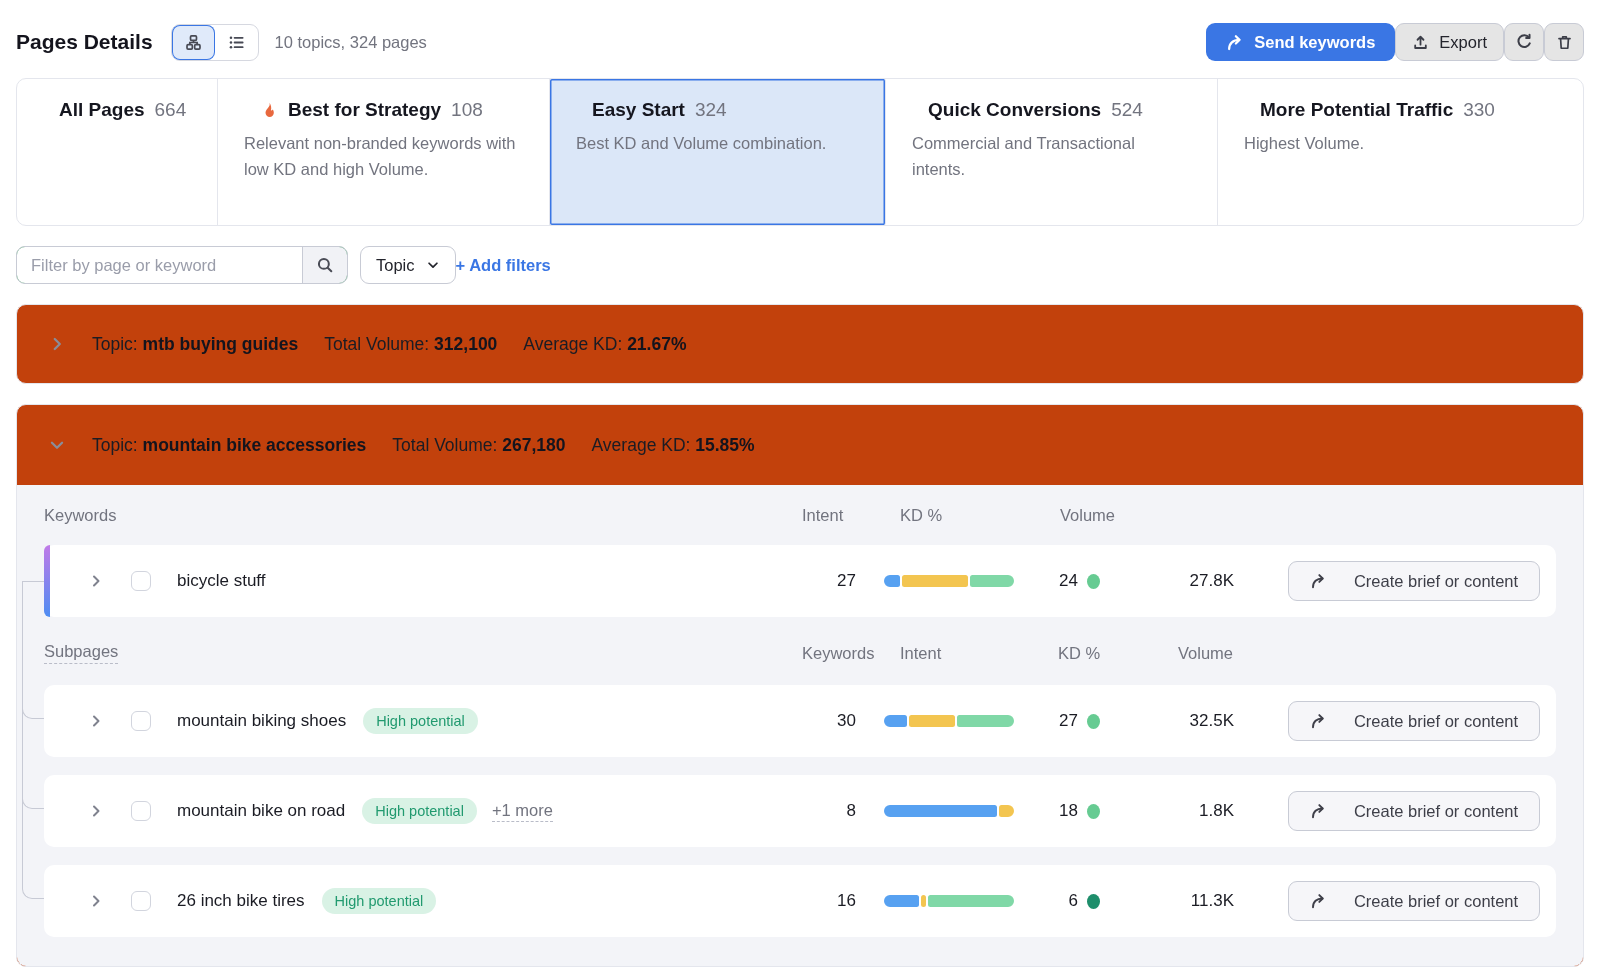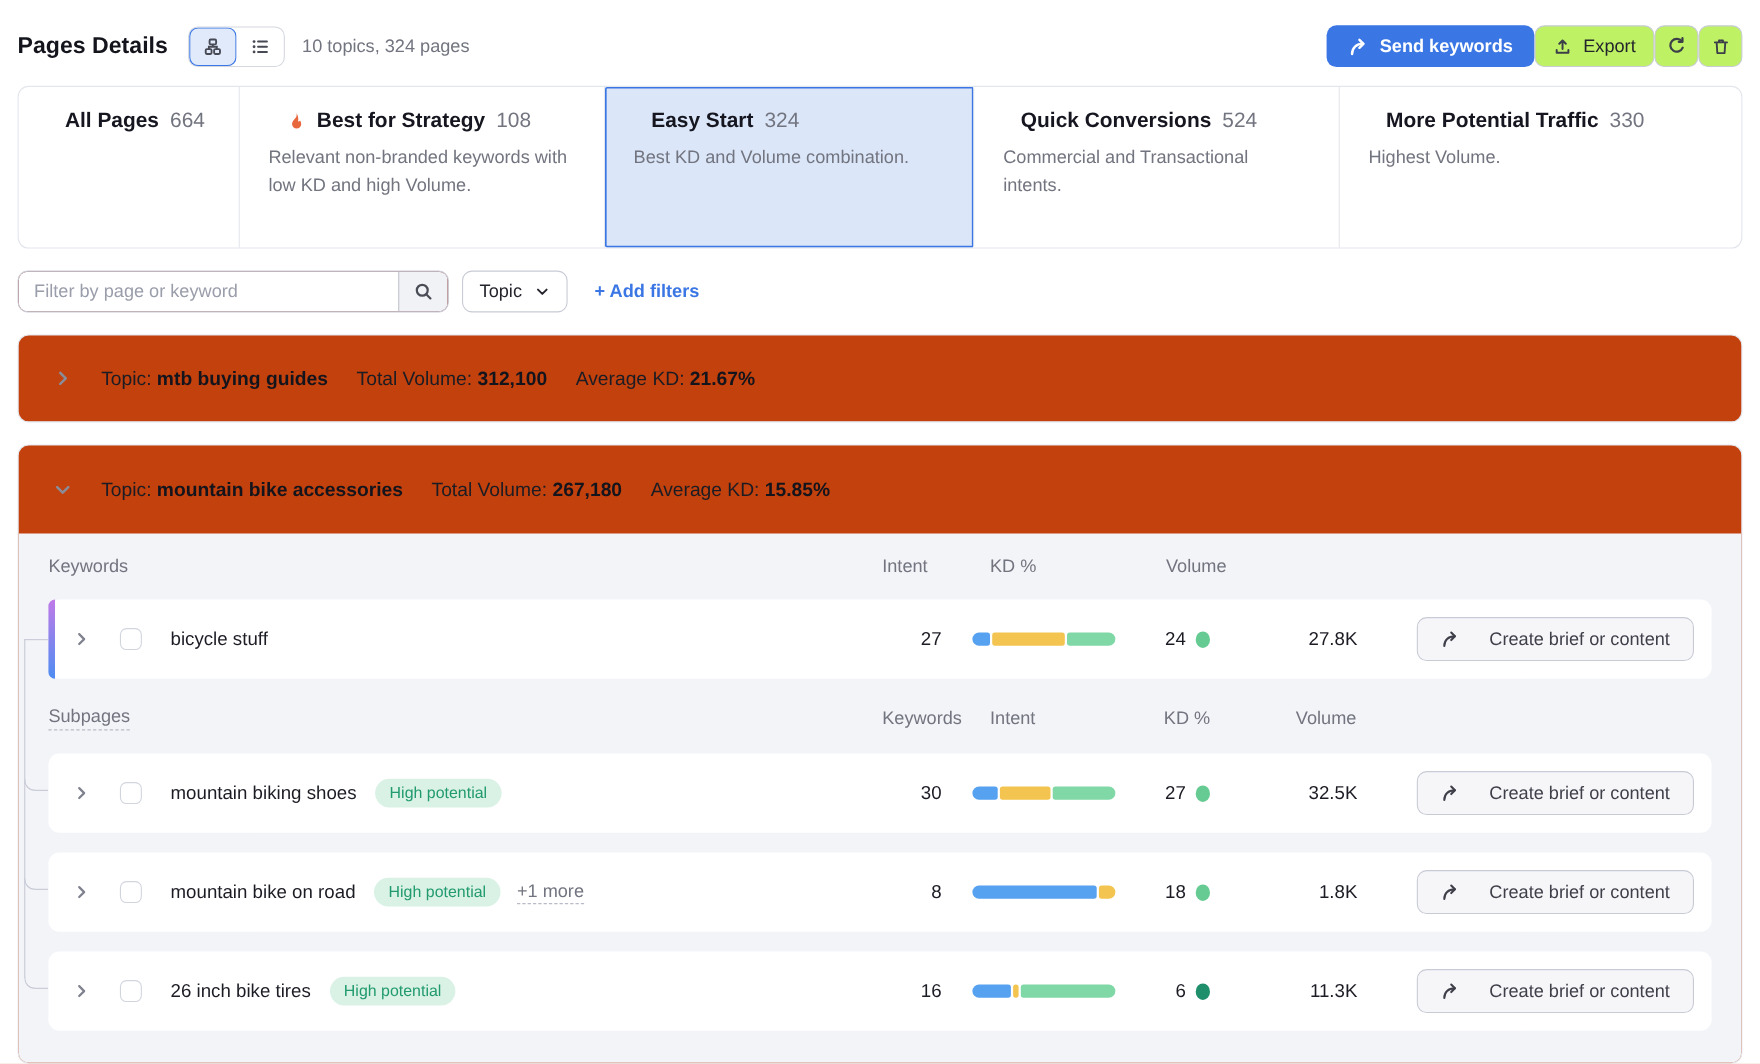--- a/index.html
+++ b/index.html
@@ -10,41 +10,41 @@
   
   .topbar { height:78px; display:flex; align-items:center; padding-top:6px; }
   .page-title { font-size:21px; font-weight:700; color:#14141d; }
   .view-toggle { margin-left:18px; display:flex; border:1px solid #d6d8e0; border-radius:9px; background:#fff; }
   .vt-btn { width:43px; height:35px; display:flex; align-items:center; justify-content:center; cursor:pointer; }
   .vt-btn.sel { background:#e0eafa; box-shadow:inset 0 0 0 1px #3a76e4; border-radius:8px; }
   .summary { margin-left:16px; font-size:16.5px; color:#72747f; }
   .topbar-actions { margin-left:auto; display:flex; align-items:center; }
   .btn { height:38px; border-radius:9px; display:flex; align-items:center; gap:10px; font-size:16.5px; cursor:pointer; }
   .btn-primary { background:#3a76e4; color:#fff; font-weight:700; padding:0 20px; }
-  .btn-gray { background:#bef264; border:1px solid #c8cbd5; color:#23242c; padding:0 16px; font-weight:500; }
+  .btn-gray { background:#e5e5e5; border:1px solid #c8cbd5; color:#23242c; padding:0 16px; font-weight:500; }
   .btn-sq { width:40px; padding:0; justify-content:center; }
 
   
   .tabs { display:flex; border:1px solid #e4e6ed; border-radius:10px; height:148px; }
   .tab { padding:20px 26px; border-right:1px solid #e4e6ed; cursor:pointer; }
   .tab:last-child { border-right:none; }
   .tab.sel { background:#dbe7f8; box-shadow:inset 0 0 0 1.5px #3a76e4; border-radius:2px; }
   .tab-title-row { display:flex; align-items:center; gap:10px; font-size:19px; white-space:nowrap;margin-left:16px; }
   .tab-title { font-weight:700; color:#15161f; }
   .tab-count { color:#72747f; }
   .tab-desc { margin-top:10px; font-size:16.5px; line-height:1.55; color:#72747f; max-width:310px; }
 
   
   .filter-bar { margin-top:20px; display:flex; align-items:center; height:38px; }
-  .search-combo { display:flex; width:392px; height:38px; border:1px solid #c8cbd5; border-radius:9px; overflow:hidden; background:#7f1d1d; }
+  .search-combo { display:flex; width:332px; height:38px; border:1px solid #c8cbd5; border-radius:9px; overflow:hidden; background:#15803d; }
   .search-combo input { flex:1; border:none; outline:none; padding:0 14px; font-size:16.5px; font-family:inherit; color:#1b1c24; }
   .search-combo input::placeholder { color:#9a9daa; }
   .search-btn { width:45px; border-left:1px solid #c8cbd5; background:#f1f2f6; display:flex; align-items:center; justify-content:center; cursor:pointer; }
   .topic-select { margin-left:12px; height:38px; background:#fff; border:1px solid #c8cbd5; border-radius:9px; padding:12px 15px; display:flex; align-items:center; gap:11px; font-size:16.5px; color:#23242c; cursor:pointer; }
-  .add-filters { margin-left:25px; color:#3a76e4; font-size:16.5px; font-weight:600; cursor:pointer; }
+  .add-filters { color:#3a76e4; font-size:16.5px; font-weight:600; cursor:pointer; }
   .filter-right { margin-left:auto; display:flex; align-items:center; }
   .toggle { width:45px; height:26px; border-radius:13px; background:#b7bac6; position:relative; cursor:pointer; }
   .toggle .knob { position:absolute; left:3px; top:3px; width:20px; height:20px; border-radius:50%; background:#fff; box-shadow:0 1px 2px rgba(0,0,0,.25); }
   .fav-label { margin-left:13px; font-size:17px; color:#16161f; }
   .info-i { margin-left:12px; font-family:"Liberation Serif","DejaVu Serif",serif; font-style:italic; font-weight:700; font-size:18px; color:#9a9daa; }
   .collapse-label { margin-left:30px; font-size:17px; color:#6c6e79; cursor:pointer; }
 
   
   .topic-card { margin-top:20px; border:1px solid #e4e6ed; border-radius:10px; background:#c2410c; }
   .topic-head { height:78px; display:flex; align-items:center; padding:0 31px; font-size:17.5px; color:#1b1c24; cursor:pointer; }
@@ -57,21 +57,21 @@
 
   
   .table-area { background:#f3f4f8; height:483px; padding:16px 27px 0; position:relative; }
   .grid { display:grid; grid-template-columns:1fr 70px 130px 90px 100px 252px; column-gap:28px; align-items:center; }
   .hdr { height:28px; font-size:16.5px; color:#72747f; }
   .hdr .h-kw { text-align:left; }
   .hdr .h-vol { padding-left:2px; }
   .sec-label { display:inline-block; border-bottom:1px dashed #b9bcc8; padding-bottom:2px; cursor:pointer; }
   .hdr2 { margin-top:22px; }
 
-  .row-card { background:#fff; border-radius:10px; height:72px; padding-right:16px; position:relative; margin-top:18px; }
+  .row-card { background:#fff; border-radius:10px; height:72px; padding-right:16px; position:relative; margin-top:18px;padding-left:22px; }
   .row-card.pillar { margin-top:16px; }
   .pillar-bar { position:absolute; left:0; top:0; bottom:0; width:6px; border-radius:10px 0 0 10px;
     background:linear-gradient(180deg,#c07ae8 0%,#4e8df2 100%); }
   .name-cell { display:flex; align-items:center; padding-left:20px; min-width:0; }
   .expand-btn { width:20px; height:20px; display:flex; align-items:center; justify-content:center; cursor:pointer; }
   .checkbox { margin-left:25px; width:20px; height:20px; border:1.5px solid #d2d5de; border-radius:6px; background:#fff; cursor:pointer; flex:0 0 auto; }
   .row-name { margin-left:26px; font-size:17px; color:#1b1c24; white-space:nowrap; }
   .badge { margin-left:17px; background:#d9f2e5; color:#219a6f; font-size:14.5px; padding:5px 13px; border-radius:14px; white-space:nowrap; }
   .more-link { margin-left:15px; font-size:16.5px; color:#72747f; border-bottom:1px dashed #b9bcc8; padding-bottom:1px; cursor:pointer; white-space:nowrap; }
   .cell-kw { text-align:right; font-size:17px; }

